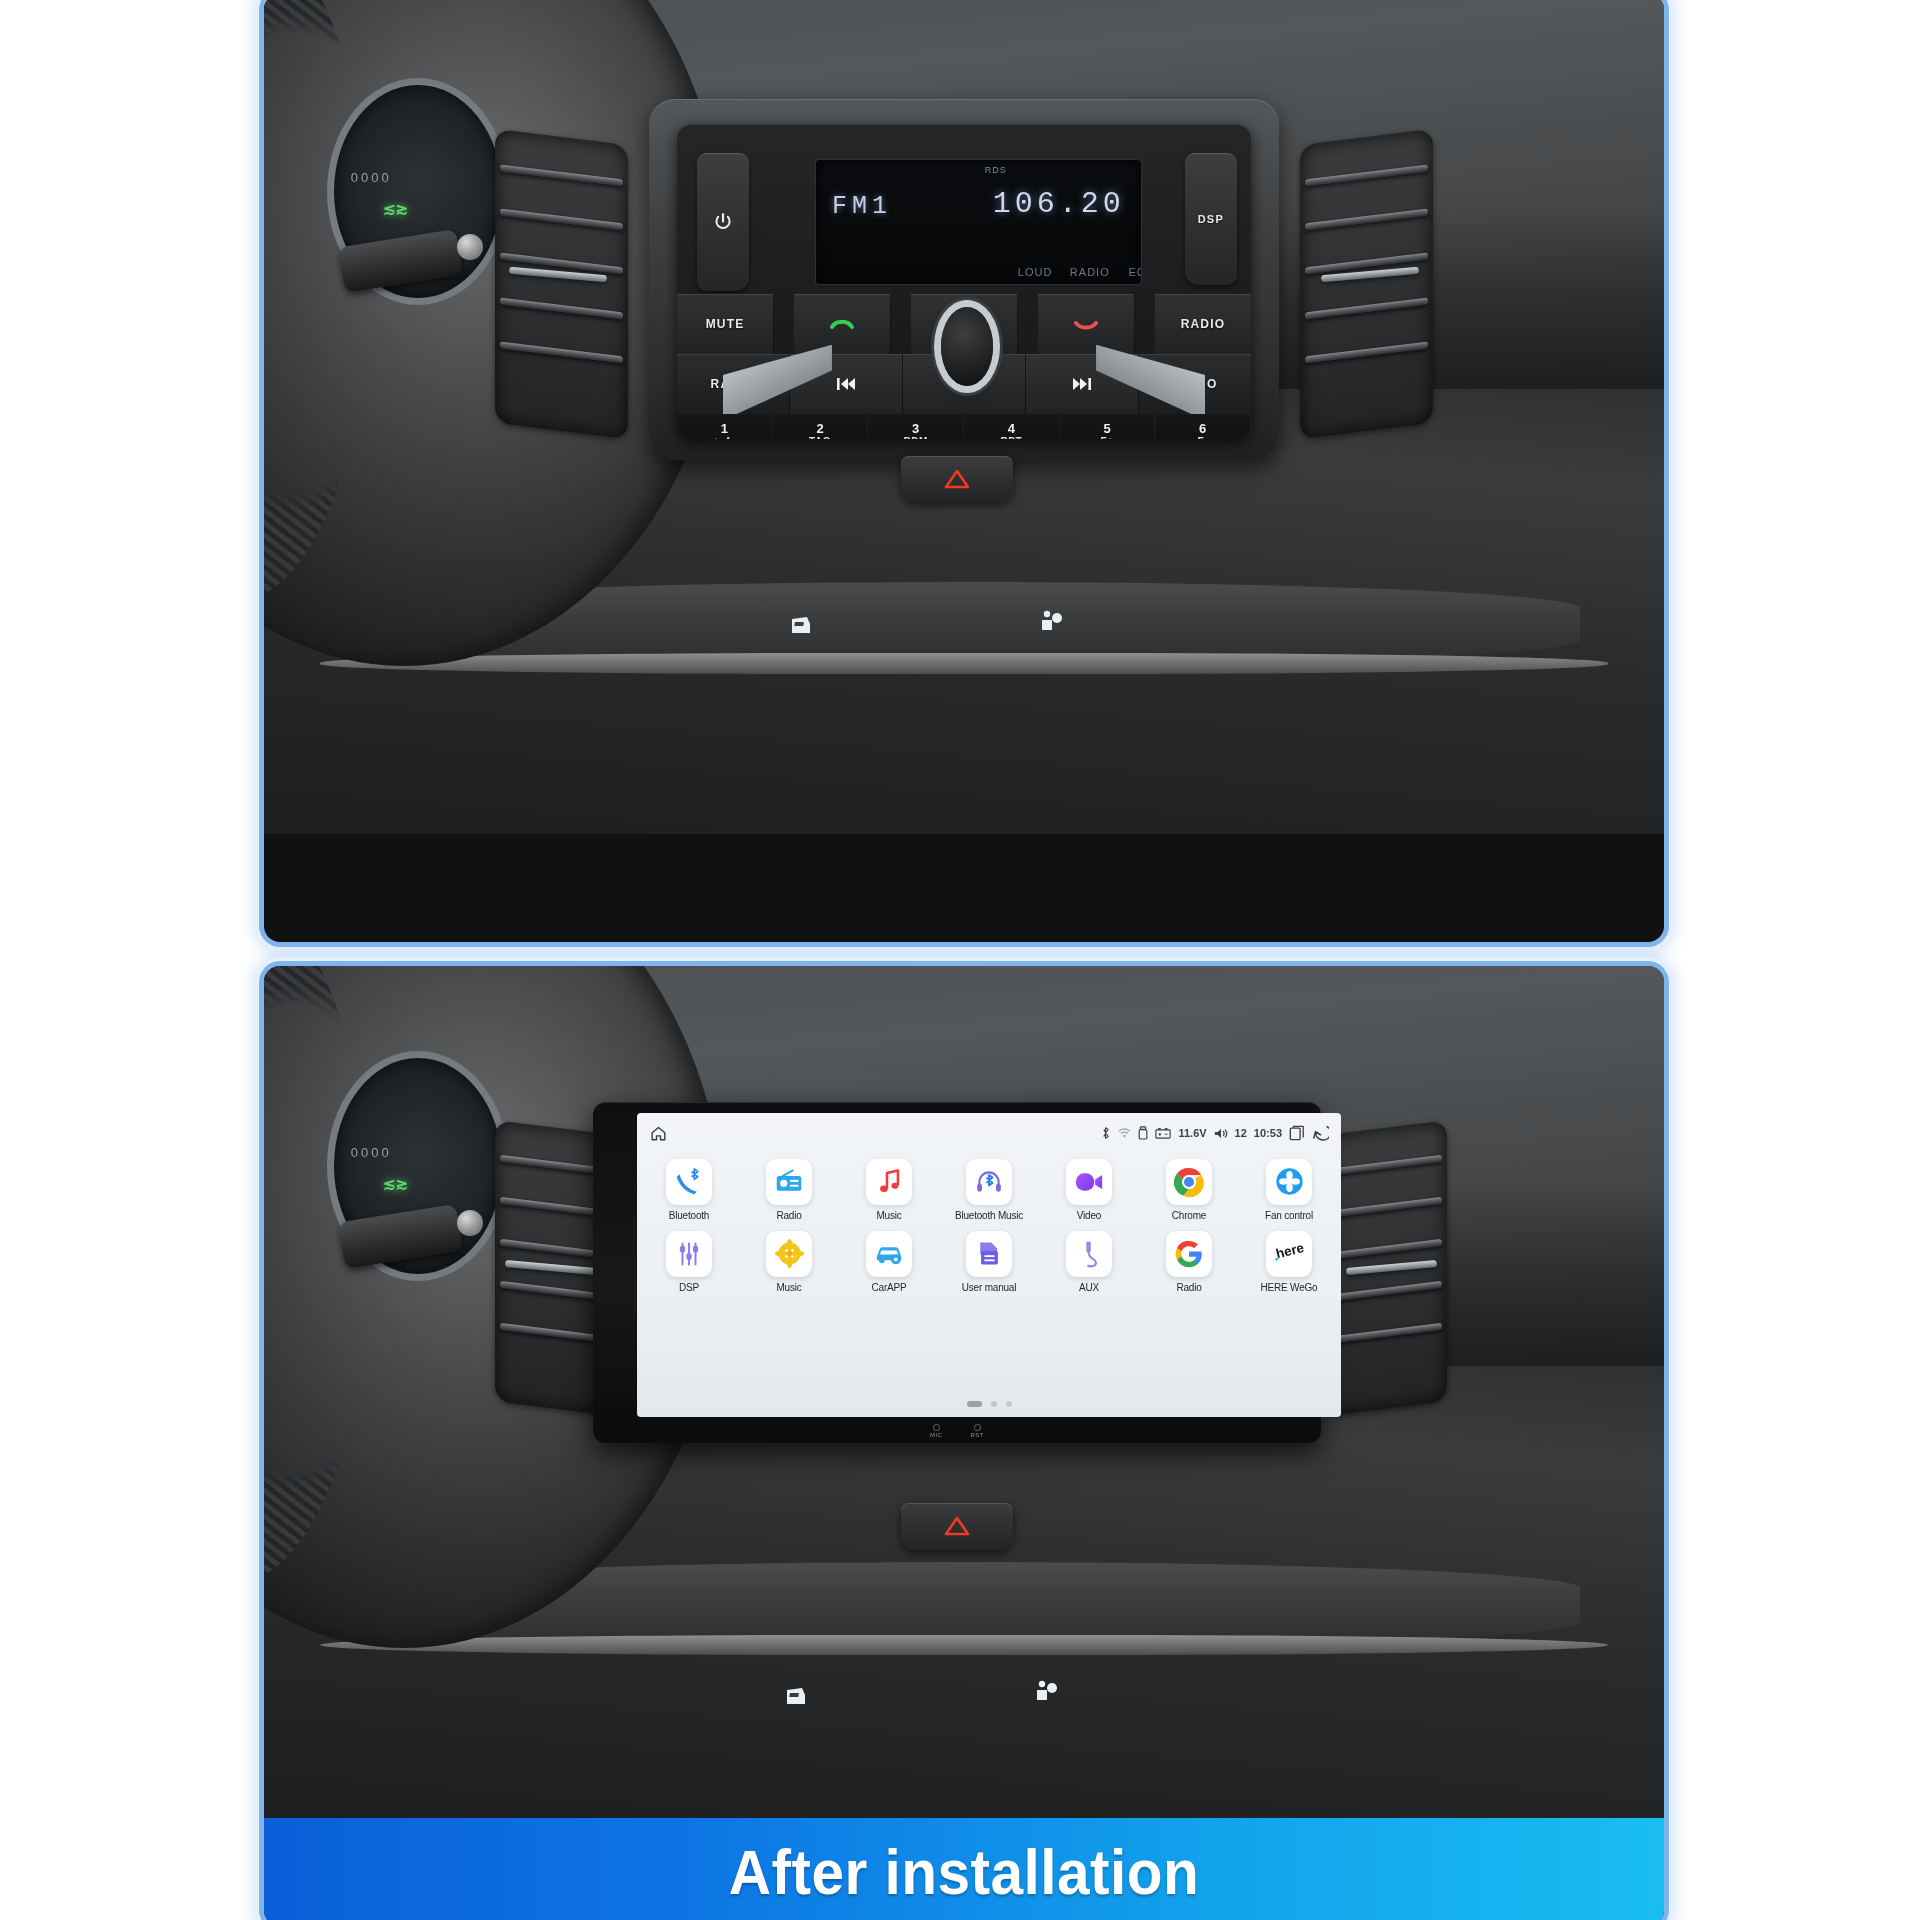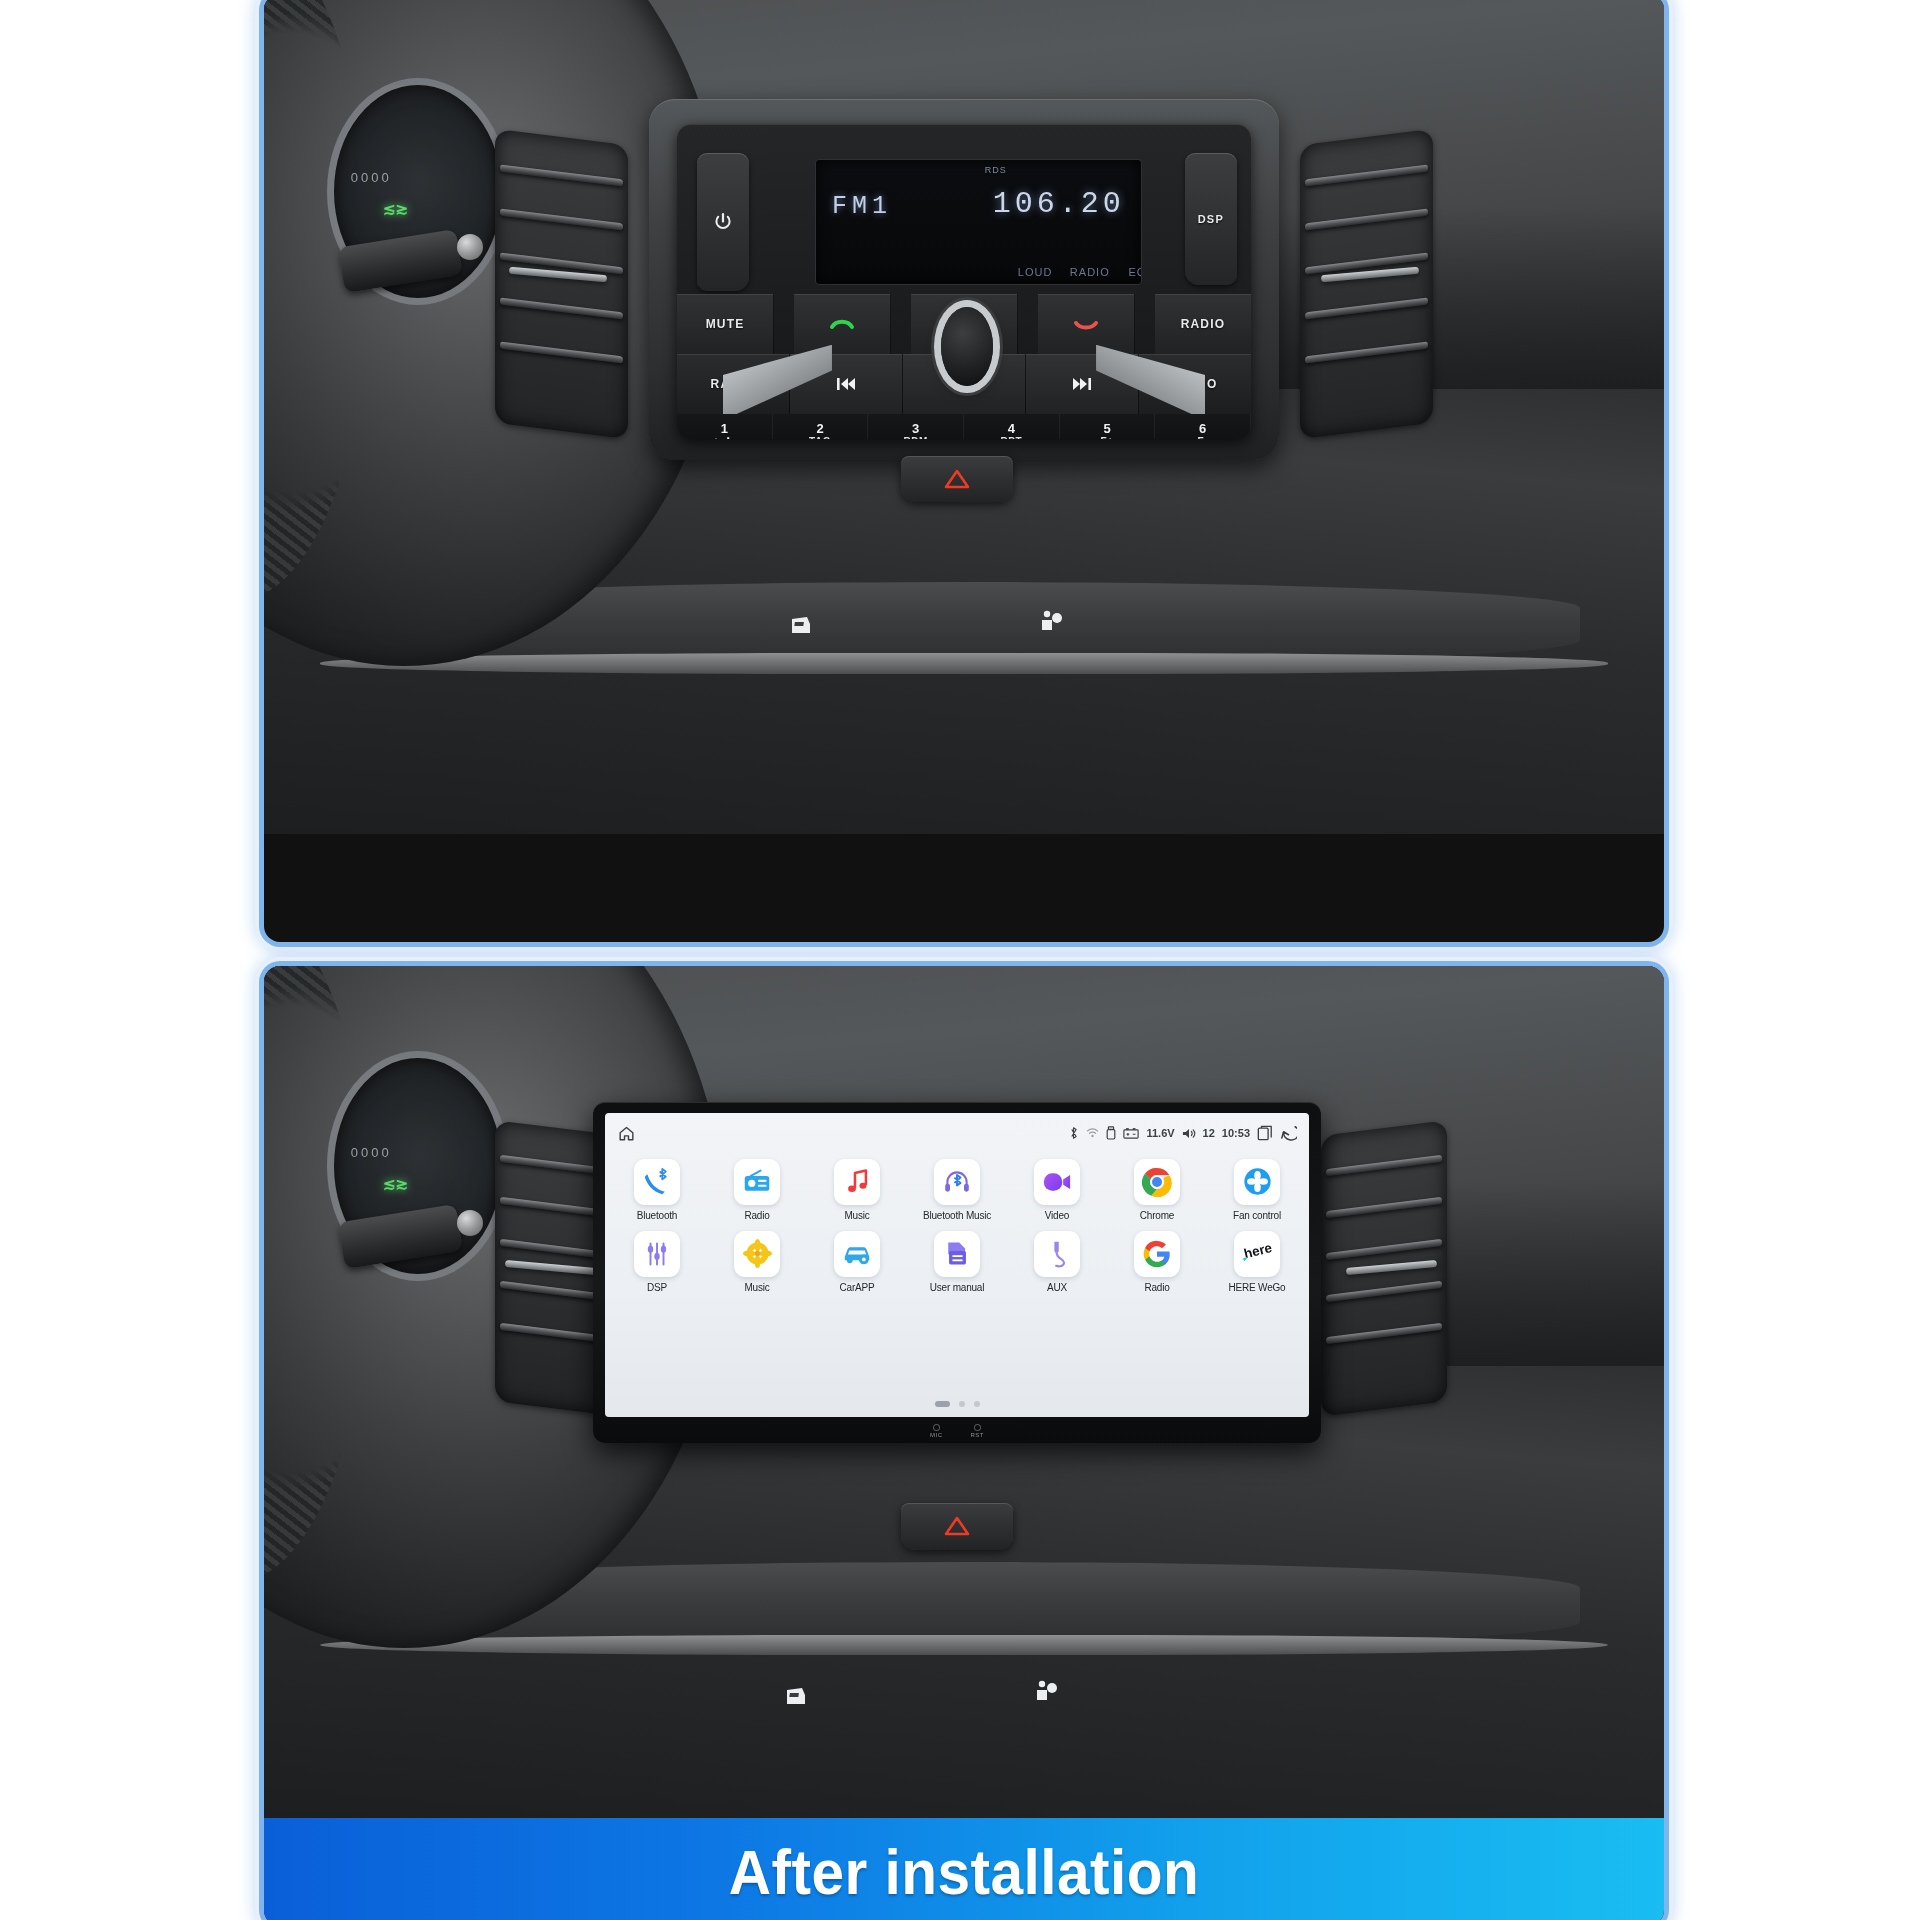--- a/index.html
+++ b/index.html
@@ -230,21 +230,21 @@
   .android-shell{
     position:absolute;
     background: linear-gradient(180deg,#0e0f10 0%,#171819 55%,#0a0b0c 100%);
     border-radius: 12px;
     box-shadow: 0 10px 28px rgba(0,0,0,.75), inset 0 1px 0 rgba(255,255,255,.12);
     padding: 11px 12px 26px 12px;
   }
   .android-screen{
     position:relative; width:100%; height:100%;
     background: linear-gradient(180deg,#f2f4f7 0%,#eceff3 58%,#e4e8ed 100%);
-    border-radius: 4px; overflow:hidden;
+    border-radius: 4px; overflow:hidden;margin-left:32px;
   }
   .statusbar{
     position:absolute; left:0; top:0; width:100%; height:13%;
     display:flex; align-items:center; padding: 0 12px;
   }
   .sb-right{ margin-left:auto; display:flex; align-items:center; gap:7px; }
   .sb-txt{ color:#3d4044; font-size:11px; font-weight:600; font-family:"Liberation Sans",sans-serif; }
   .appgrid{
     position:absolute; left:0; top:13%; width:100%; height:80%;
     display:flex; flex-direction:column; justify-content:flex-start;

